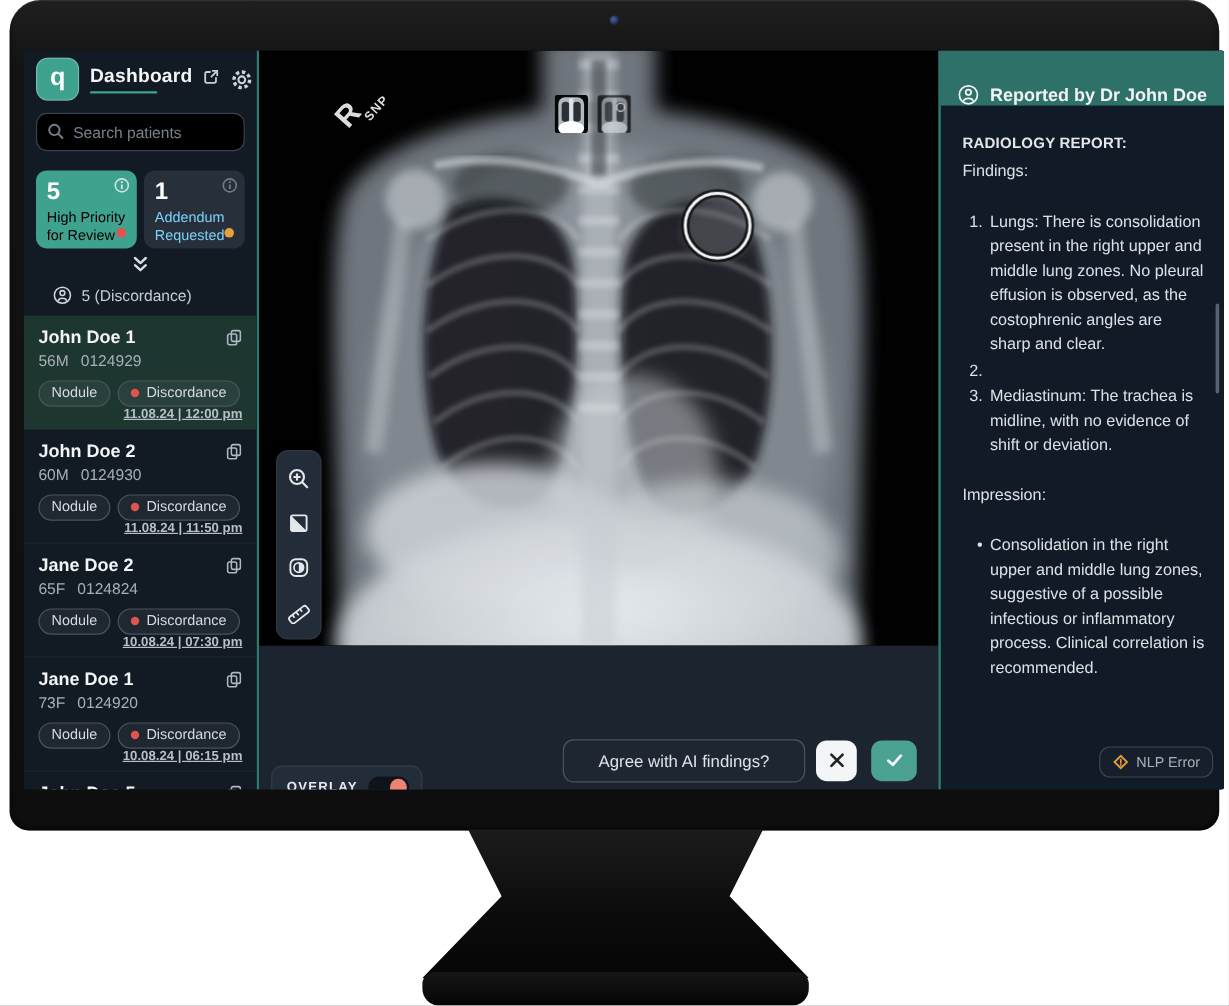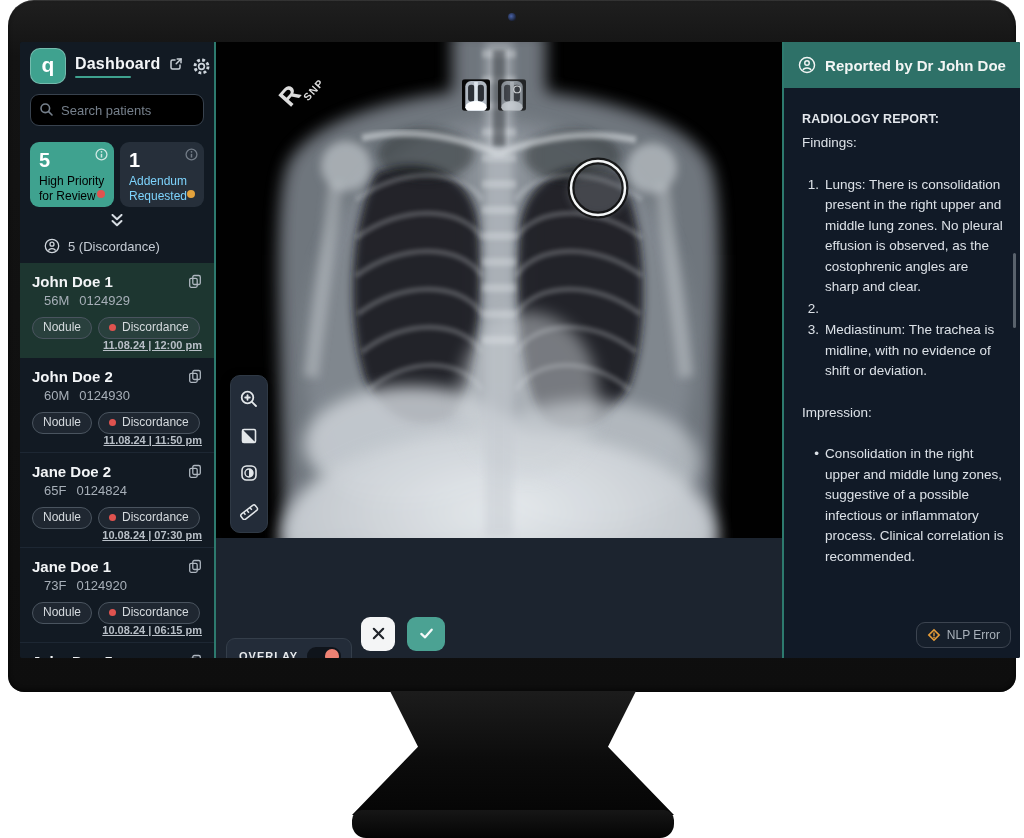--- a/index.html
+++ b/index.html
@@ -45,21 +45,21 @@
   .collapse button{background:none;border:none;padding:2px 6px;cursor:pointer;color:#d6dce2;display:flex;}
   .disc-row{display:flex;align-items:center;gap:8px;padding:0 24px;margin-top:9px;color:#c5ccd4;font-size:13px;}
   .disc-row .ic{color:#cfd5db;display:flex;}
 
   .patient-list{margin-top:9px;}
   .patient-card{height:95px;box-sizing:border-box;padding:10px 12px 8px;border-bottom:1px solid #1d2733;display:flex;flex-direction:column;cursor:pointer;background:transparent;}
   .patient-card.selected{background:var(--selected-card,#1d3630);border-bottom-color:transparent;}
   .p-row1{display:flex;align-items:center;}
   .p-name{color:#f2f4f6;font-size:15px;font-weight:bold;}
   .copy-btn{margin-left:auto;background:none;border:none;padding:0;color:#aeb6bf;cursor:pointer;display:flex;}
-  .p-meta{margin-top:3px;font-size:13px;color:#a7afb8;display:flex;gap:10px;margin-left:12px;}
+  .p-meta{margin-top:3px;font-size:13px;color:#a7afb8;display:flex;gap:10px;}
   .p-tags{display:flex;gap:6px;margin-top:9px;}
   .chip{display:inline-flex;align-items:center;gap:6px;border:1px solid #4a545f;background:rgba(150,160,173,.10);border-radius:999px;padding:3px 10px;font-size:12px;color:#d5dade;line-height:1.15;}
   .chip .cdot{width:7px;height:7px;border-radius:50%;background:var(--discordance-red,#e0534f);}
   .p-time{margin-top:auto;text-align:right;font-size:11px;font-weight:bold;color:#b8bfc7;text-decoration:underline;}
 
   
   .viewer{position:absolute;left:196px;top:0;width:566px;height:616px;background:#1c242f;}
   .xray-area{position:absolute;left:0;top:0;width:566px;height:496px;background:#000;overflow:hidden;}
   .toolbar{position:absolute;left:14px;top:333px;width:36px;padding:5px 0;background:#232c39;border:1px solid #2f3945;border-radius:10px;display:flex;flex-direction:column;align-items:center;gap:2px;box-shadow:0 3px 10px rgba(0,0,0,.55);}
   .tool-btn{width:34px;height:35px;background:none;border:none;color:#e3e7ea;display:flex;align-items:center;justify-content:center;cursor:pointer;padding:0;}
@@ -79,21 +79,21 @@
   .overlay-pill{display:flex;align-items:center;gap:9px;height:33px;padding:0 10px 0 12px;background:#232c39;border:1px solid #343e4a;border-radius:9px;margin-top:44px;}
   .overlay-lbl{color:#e6e9ec;font-size:11px;font-weight:bold;letter-spacing:1px;}
   .toggle{position:relative;width:34px;height:18px;border-radius:9px;background:#0f141b;border:none;cursor:pointer;padding:0;}
   .toggle .knob{position:absolute;top:2px;right:2px;width:14px;height:14px;border-radius:50%;background:var(--toggle-knob,#ee8274);}
   .agree-btn{margin-left:auto;width:202px;height:36px;background:rgba(32,41,51,.6);border:1px solid #4a545f;border-radius:9px;color:#dfe3e8;font-size:14px;font-family:inherit;cursor:pointer;}
   .xbtn{margin-left:9px;width:34px;height:34px;border-radius:9px;background:#f4f5f6;border:none;display:flex;align-items:center;justify-content:center;cursor:pointer;color:#20242a;}
   .okbtn{margin-left:12px;width:38px;height:34px;border-radius:9px;background:var(--confirm-teal,#4ba293);border:none;display:flex;align-items:center;justify-content:center;cursor:pointer;color:#ffffff;}
 
   
   .report{position:absolute;left:762px;top:0;width:238px;height:616px;background:#111a27;border-left:2px solid #2d7a6e;box-sizing:border-box;}
-  .report-head{height:46px;background:var(--header-teal,#2e7168);display:flex;align-items:center;justify-content:center;gap:9px;color:#f2f5f4;}
+  .report-head{height:46px;background:var(--header-teal,#2e7168);display:flex;align-items:flex-end;justify-content:center;gap:9px;color:#f2f5f4;}
   .report-head .ttl{font-size:15px;font-weight:bold;}
   .report-body{position:relative;padding:22px 16px 0 18px;color:#dce1e7;font-size:13.5px;line-height:1.52;}
   .rep-title{font-size:12.5px;font-weight:bold;color:#e3e7ec;letter-spacing:.2px;}
   .rep-sub{margin-top:4px;}
   .rep-list{margin-top:21px;}
   .rep-li{display:flex;margin-bottom:1px;}
   .rep-li .num,.rep-li .blt{flex:none;width:17px;text-align:right;margin-right:6px;}
   .imp-label{margin-top:21px;}
   .imp-list{margin-top:21px;}
   .rep-scroll{position:absolute;right:4px;top:211px;width:3px;height:75px;border-radius:2px;background:#59626c;cursor:pointer;}
@@ -468,20 +468,21 @@
   </button>
 </div>
 
         <div class="actions">
           <div class="overlay-pill">
             <span class="overlay-lbl">OVERLAY</span>
             <button class="toggle">
                 <span class="knob"></span>
               </button>
           </div>
+          <button class="agree-btn">Agree with AI findings?</button>
           <button class="xbtn">
             <svg width="15" height="15" viewBox="0 0 16 16" fill="none" stroke="currentColor" stroke-width="2.3" stroke-linecap="round">
                 <path d="M3 3 L13 13"></path>
                 <path d="M13 3 L3 13"></path>
               </svg>
           </button>
           <button class="okbtn">
             <svg width="17" height="17" viewBox="0 0 18 18" fill="none" stroke="currentColor" stroke-width="2.4" stroke-linecap="round" stroke-linejoin="round" opacity="0.95">
                 <path d="M3.5 9.5 L7.5 13 L14.5 5"></path>
               </svg>

